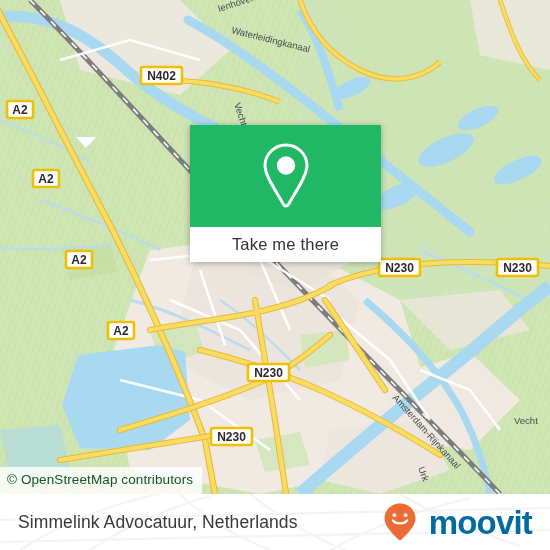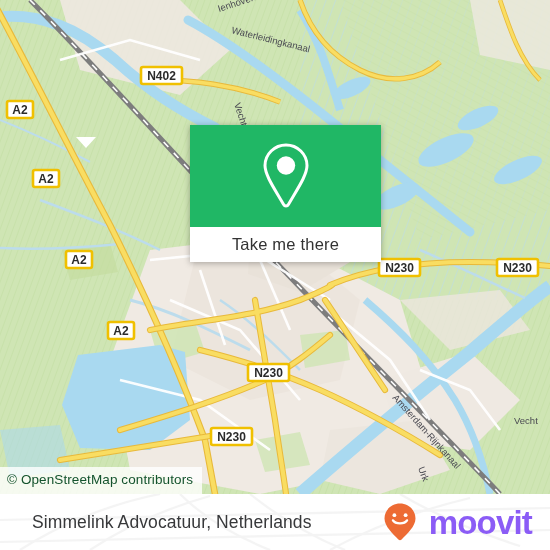--- a/index.html
+++ b/index.html
@@ -75,25 +75,24 @@
     width:550px;height:56px;
     display:flex;align-items:center;justify-content:space-between;
     padding:0 18px 0 18px;
     box-sizing:border-box;
   }
   .footer-title{
     color:#37383a;
     font-size:17.5px;
     letter-spacing:0.1px;
     white-space:nowrap;
-    margin-left:14px;
   }
   .brand{display:flex;align-items:center;gap:2px;}
   .brand-word{
-    color:#8b5cf6;
+    color:#0369a1;
     font-size:33px;
     font-weight:bold;
     letter-spacing:-0.8px;
     line-height:33px;
     margin-left:10px;
   }
 </style>
 </head>
 <body>
 

